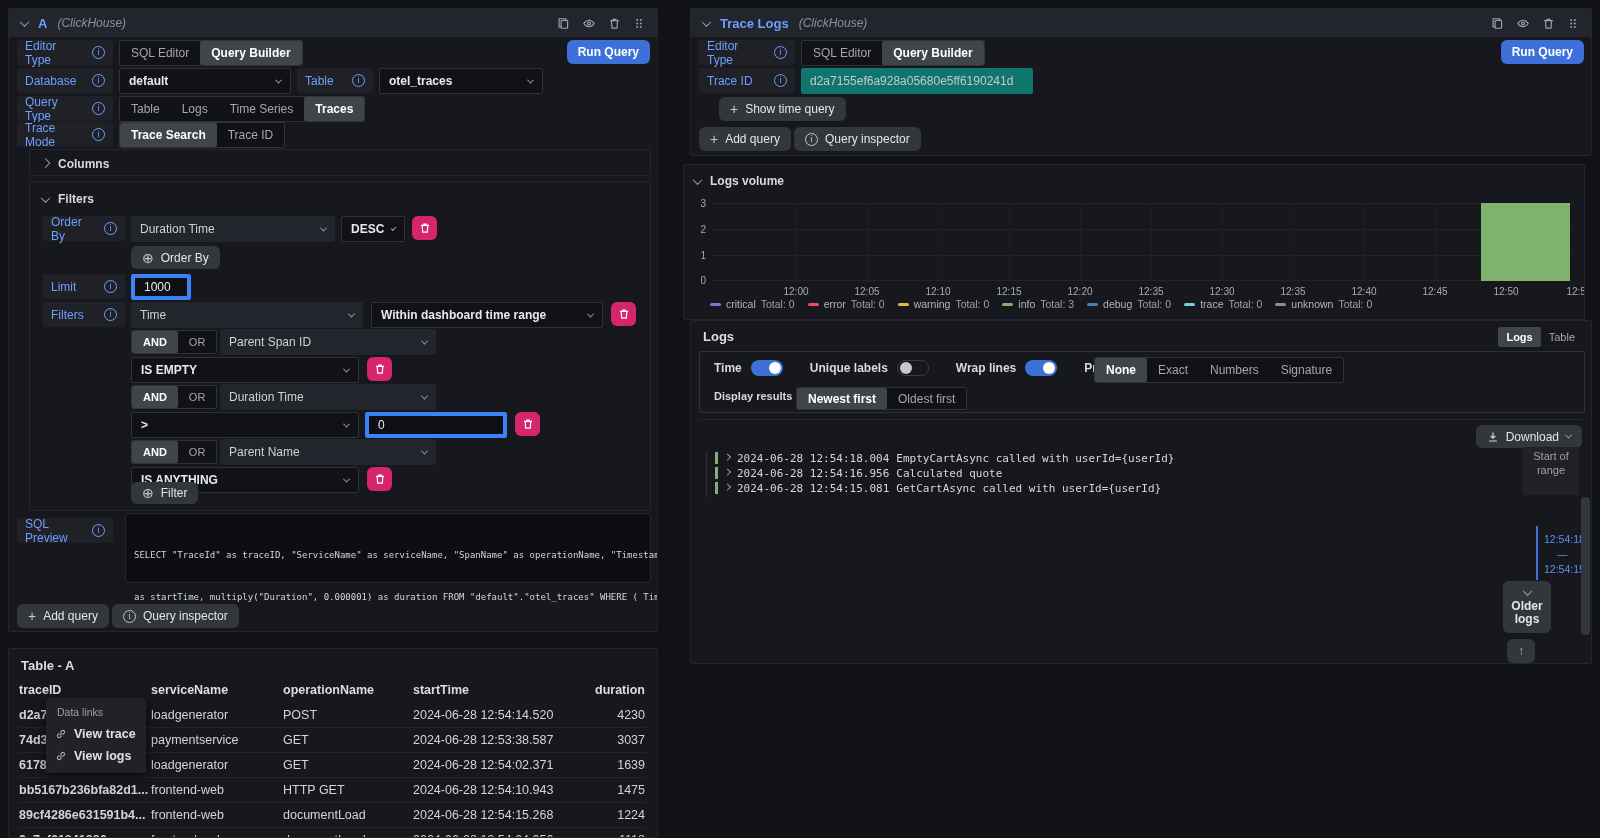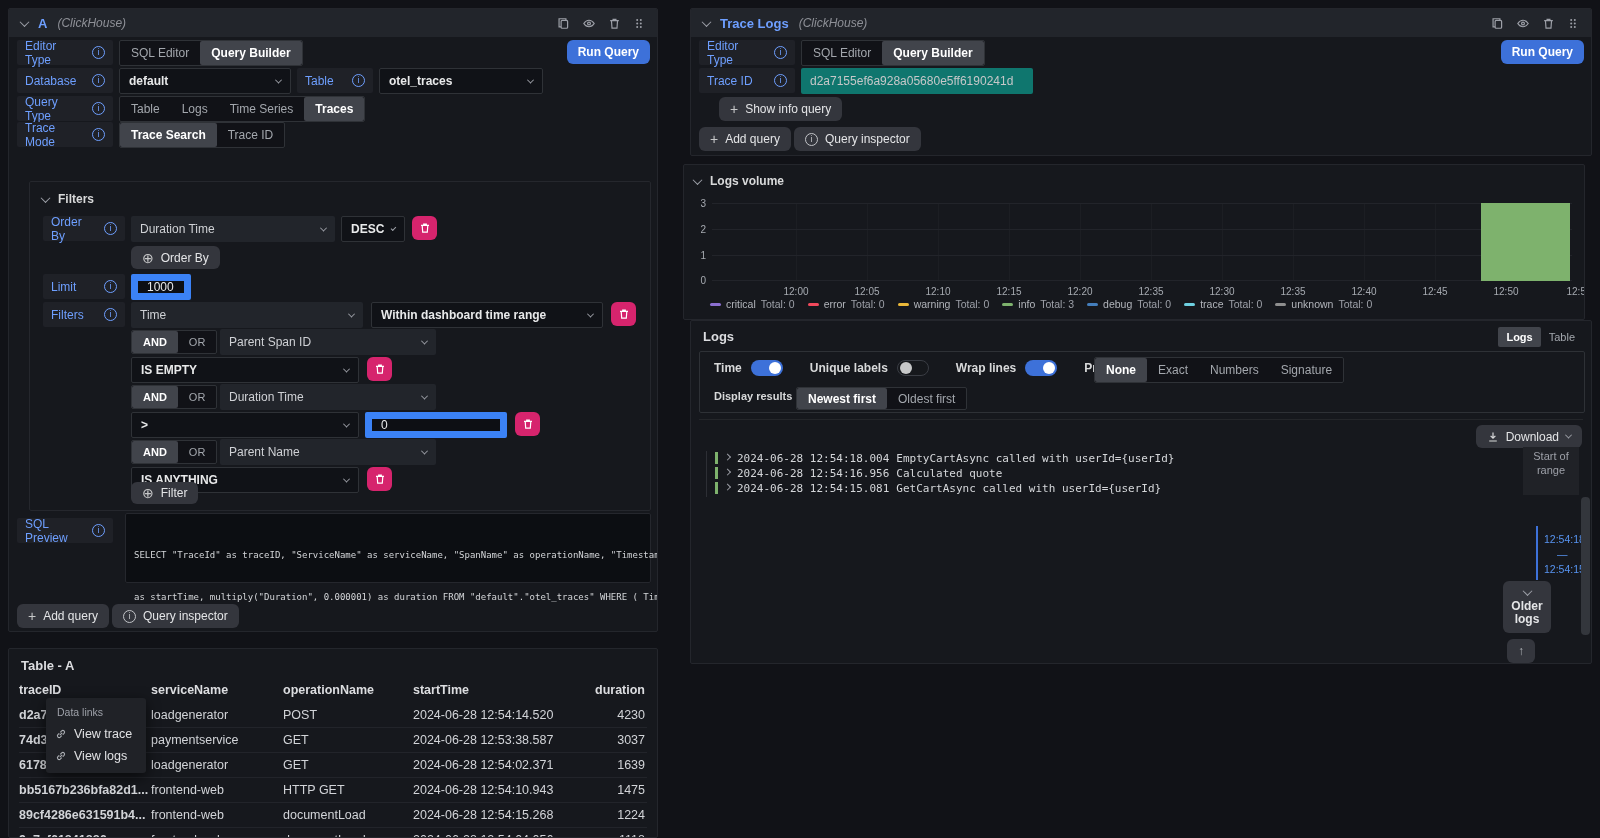--- a/index.html
+++ b/index.html
@@ -17,37 +17,37 @@
 .chip{position:absolute;height:25px;background:#1f2127;color:#6e9fff;font-size:12px;font-weight:500;display:flex;align-items:center;justify-content:space-between;gap:8px;padding:0 8px;border-radius:2px}
 .ii{width:13px;height:13px;min-width:13px;border:1px solid #6e9fff;border-radius:50%;font-size:9px;line-height:1;display:flex;align-items:center;justify-content:center;color:#6e9fff;font-style:normal}
 .ii.g{border-color:#c2c4c8;color:#c2c4c8}
 .seg{position:absolute;display:flex;align-items:stretch;background:#111217;border:1px solid #2f3237;border-radius:2px;height:26px}
 .seg i{font-style:normal;display:flex;align-items:center;padding:0 11px;font-size:12px;color:#a3a7ad;white-space:nowrap}
 .seg i.on{background:#41444b;color:#fff;font-weight:600;border-radius:2px}
 .seg.sm{height:20px}
 .seg.sm i{padding:0 8px;font-size:11px}
 .dd{position:absolute;height:26px;display:flex;align-items:center;justify-content:space-between;gap:8px;padding:0 9px;border-radius:2px;font-size:12px;color:#cfd1d5;background:#22252b;white-space:nowrap}
 .dd.k{background:#101217;border:1px solid #2f3237;font-weight:600;color:#e8e9ea}
-.inp{position:absolute;height:26px;background:#0d0f14;border:7px solid #3b82f6;border-radius:2px;font-size:12px;color:#e8e9ea;display:flex;align-items:center;padding:0 9px;white-space:nowrap}
+.inp{position:absolute;height:26px;background:#0d0f14;border:4px solid #3b82f6;border-radius:2px;font-size:12px;color:#e8e9ea;display:flex;align-items:center;padding:0 9px;white-space:nowrap}
 .inp.ro{background:#0f766e;border:none;color:#c7c8c9}
 .btn{position:absolute;height:24px;display:flex;align-items:center;gap:7px;padding:0 11px;border-radius:6px;font-size:12px;font-weight:500;color:#e4e5e7;background:#34363d;white-space:nowrap}
 .btn.pri{background:#3d71d9;color:#fff;font-weight:600}
 .btn.del{width:25px;padding:0;justify-content:center;background:#d6246d}
 .plus{font-size:14px;color:#c7c8c9;font-weight:400}
 .box{position:absolute;border:1px solid #25272d;border-radius:2px}
 .sect{display:flex;align-items:center;gap:9px;font-size:12px;font-weight:600;color:#d8d9da;position:absolute}
 .sql{position:absolute;background:#0c0e12;border:1px solid #25272d;border-radius:2px;font-family:"DejaVu Sans Mono",monospace;font-size:9px;line-height:14px;color:#d4d6d9;padding:6px 8px;white-space:pre}
 .ptitle{position:absolute;font-size:13px;font-weight:600;color:#dcdde0}
 .th{position:absolute;font-size:12.5px;font-weight:700;color:#dcdde0;white-space:nowrap}
 .trow{position:absolute;left:10px;right:10px;height:25px;border-bottom:1px solid #22242a}
 .trow span{position:absolute;top:50%;transform:translateY(-50%);font-size:12.5px;color:#d2d4d8;white-space:nowrap}
 .lnk{color:#6e9fff;font-weight:600}
 .menu{position:absolute;left:46px;top:698px;width:100px;background:#202227;border-radius:3px;box-shadow:0 4px 14px rgba(0,0,0,.6);z-index:50;padding:6px 0}
 .menu .mt{font-size:10.5px;color:#9da0a8;padding:2px 11px 5px}
-.mi{display:flex;align-items:center;gap:7px;padding:4px 9px;font-size:12.5px;font-weight:400;color:#e0e1e3}
+.mi{display:flex;align-items:center;gap:7px;padding:4px 9px;font-size:12.5px;font-weight:700;color:#e0e1e3}
 .grid{position:absolute;left:0;right:0;height:1px;background:#22242a}
 .vgrid{position:absolute;top:0;bottom:0;width:1px;background:#1c1e23}
 .ytick{position:absolute;font-size:10px;color:#a6aab1;transform:translateY(-50%);width:16px;text-align:right}
 .xtick{position:absolute;font-size:10px;color:#a6aab1;transform:translateX(-50%);white-space:nowrap}
 .lgd{position:absolute;display:flex;gap:13px;align-items:center;font-size:10.5px;color:#9da0a8;white-space:nowrap}
 .lgd .it{display:flex;gap:5px;align-items:center}
 .lgd .nm{color:#b2b5bb}
 .sw{width:11px;height:3px;border-radius:2px;display:inline-block}
 .tog{width:32px;height:16px;border-radius:8px;position:relative;display:inline-block}
 .tog.on{background:#3d71d9}
@@ -134,20 +134,26 @@
 
   <div class="chip" style="left:8px;top:113px;width:96px">
       <span>Trace Mode</span>
       <i class="ii">i</i>
     </div>
   <div class="seg" style="left:110px;top:113px">
     <i class="on">Trace Search</i>
     <i>Trace ID</i>
   </div>
 
+  <div class="box" style="left:20px;top:140px;width:622px;height:27px">
+    <div class="sect" style="left:12px;top:7px">
+        <span class="cv r"></span>
+        <span>Columns</span>
+      </div>
+  </div>
 
   <div class="box" style="left:20px;top:172px;width:622px;height:330px">
     <div class="sect" style="left:12px;top:10px">
         <span class="cv"></span>
         <span>Filters</span>
       </div>
 
     <div class="chip" style="left:13px;top:34px;width:82px">
         <span>Order By</span>
         <i class="ii">i</i>
@@ -395,21 +401,21 @@
   <div class="chip" style="left:8px;top:59px;width:96px">
       <span>Trace ID</span>
       <i class="ii">i</i>
     </div>
   <div class="inp ro" style="left:110px;top:59px;width:232px">
       <span>d2a7155ef6a928a05680e5ff6190241d</span>
     </div>
 
   <div class="btn" style="left:28px;top:88px">
       <span class="plus">+</span>
-      <span>Show info query</span>
+      <span>Show time query</span>
     </div>
 
   <div class="btn" style="left:8px;top:118px">
       <span class="plus">+</span>
       <span>Add query</span>
     </div>
   <div class="btn" style="left:103px;top:118px">
       <i class="ii g">i</i>
       <span>Query inspector</span>
     </div>

